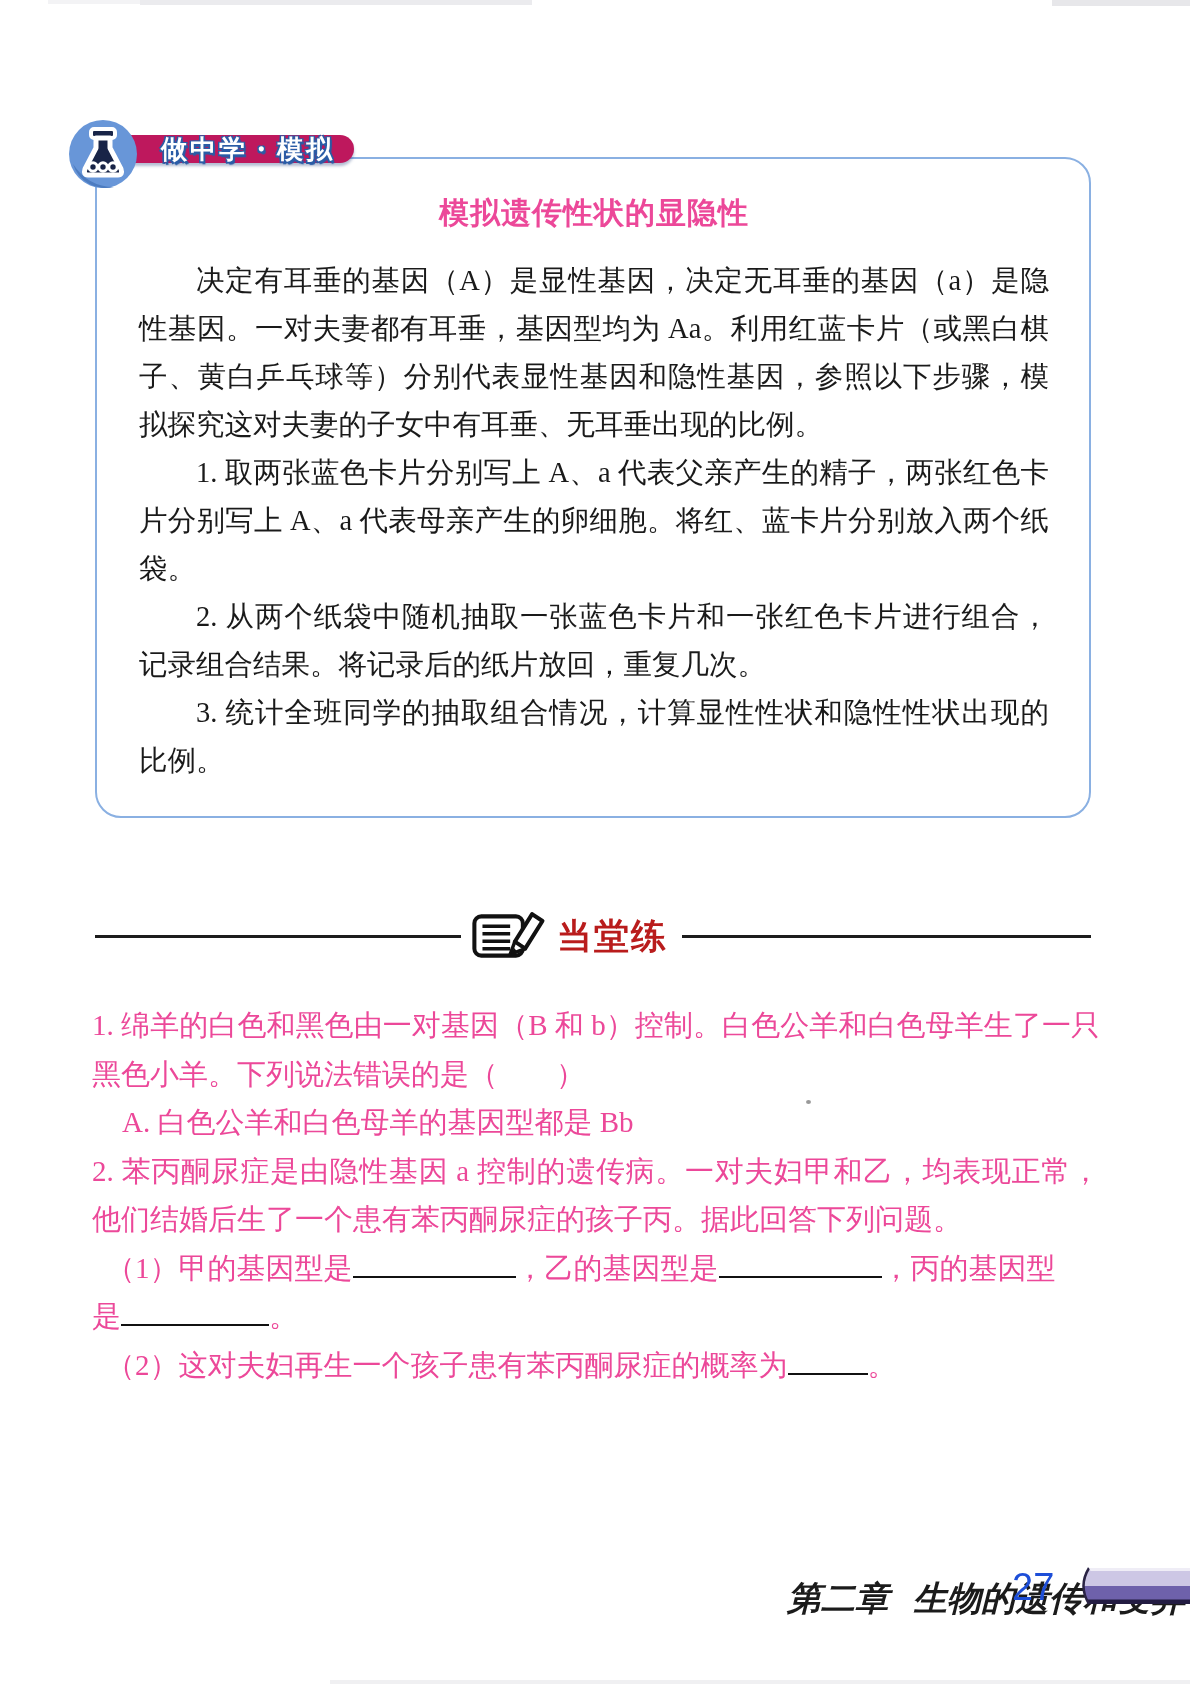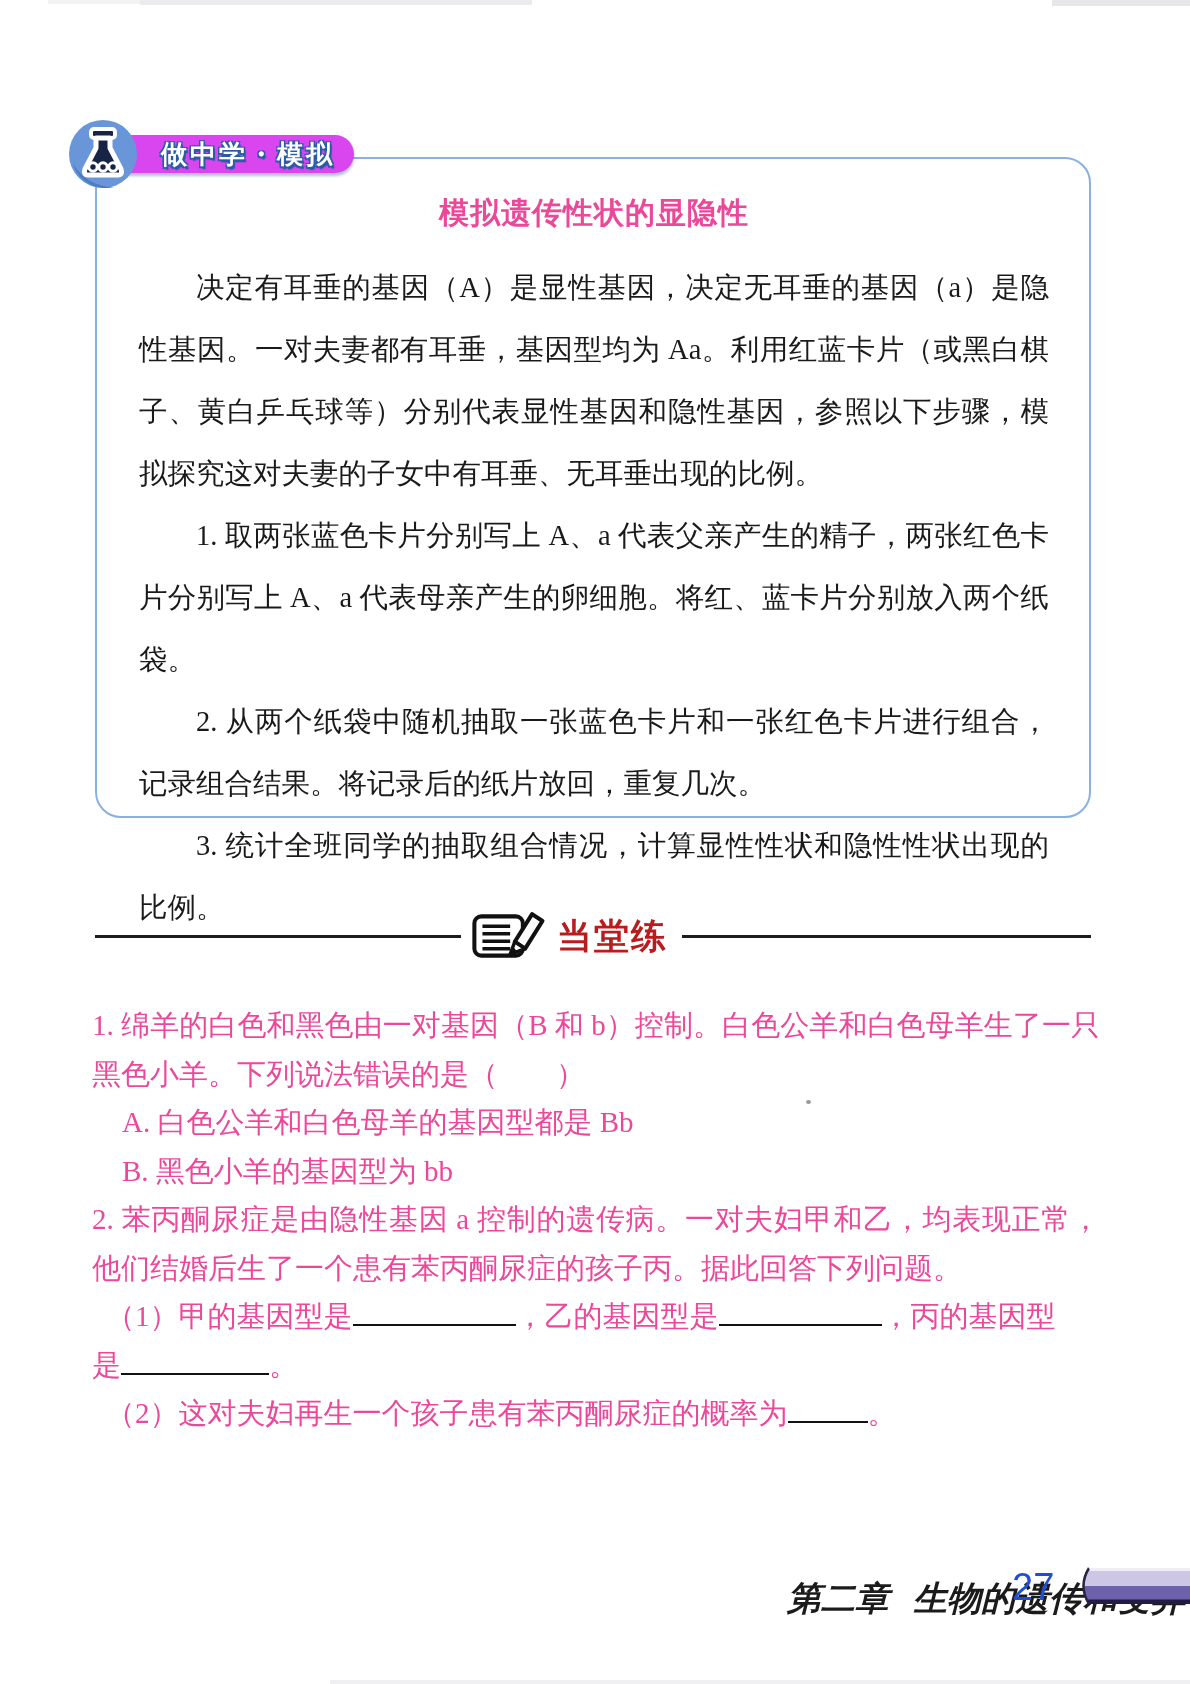--- a/index.html
+++ b/index.html
@@ -28,29 +28,29 @@
     padding:34px 40px 0 42px;
   }
   .box-title {
     margin:0 0 24px 0;
     text-align:center;
     font-family:"Liberation Sans", sans-serif;
     font-weight:bold; font-size:30px; line-height:40px;
     letter-spacing:1px; color:#ec4899;
   }
   .box-body p {
-    margin:0; font-size:28.5px; line-height:62px;
+    margin:0; font-size:28.5px; line-height:48px;
     text-align:justify; text-indent:2em; color:#1a1a1a;
   }
 
   
   .badge { position:absolute; left:66px; top:118px; z-index:5; }
   .badge-pill {
-    position:absolute; left:34px; top:17px; width:254px; height:38px;
-    background:#d946ef; border-radius:24px;
+    position:absolute; left:34px; top:17px; width:254px; height:28px;
+    background:#be185d; border-radius:24px;
     display:flex; align-items:center; justify-content:center;
     padding-left:42px; box-sizing:border-box;
     box-shadow:0 3px 3px rgba(40,70,130,.35);
     z-index:1;
   }
   .badge-pill span {
     color:#fff; font-family:"Liberation Sans", sans-serif;
     font-weight:bold; font-size:26px; letter-spacing:3px; white-space:nowrap;
     text-shadow:1.5px 1.5px 0 #2a5ca6, -1.5px 1.5px 0 #2a5ca6,
                 1.5px -1.5px 0 #2a5ca6, -1.5px -1.5px 0 #2a5ca6,
@@ -149,21 +149,20 @@
     <path d="M38 31 L47 37 L34 42 Z" fill="#fff" stroke="#111" stroke-width="3" stroke-linejoin="round"></path>
     <path d="M34 42 L40 39.5 L37.5 36.5 Z" fill="#111"></path>
   </svg>
   <div class="practice-title">当堂练</div>
   <div class="divider-line right"></div>
 </div>
 
 <div class="questions">
   <p class="q-main">1. 绵羊的白色和黑色由一对基因（B 和 b）控制。白色公羊和白色母羊生了一只黑色小羊。下列说法错误的是（　　）</p>
   <p class="q-option">A. 白色公羊和白色母羊的基因型都是 Bb</p>
-  <p class="q-option">B. 黑色小羊的基因型为 bb</p>
   <p class="q-main">2. 苯丙酮尿症是由隐性基因 a 控制的遗传病。一对夫妇甲和乙，均表现正常，他们结婚后生了一个患有苯丙酮尿症的孩子丙。据此回答下列问题。</p>
   <p class="q-sub"><span>（1）甲的基因型是</span><span class="blank w-lg"></span><span>，乙的基因型是</span><span class="blank w-lg"></span><span>，丙的基因型</span></p>
   <p><span>是</span><span class="blank w-md"></span><span>。</span></p>
   <p class="q-sub"><span>（2）这对夫妇再生一个孩子患有苯丙酮尿症的概率为</span><span class="blank w-sm"></span><span>。</span></p>
 </div>
 
 <div class="footer">
   <div class="footer-chapter">
     <span>第二章</span><span class="sep"></span><span>生物的遗传和变异</span>
   </div>

